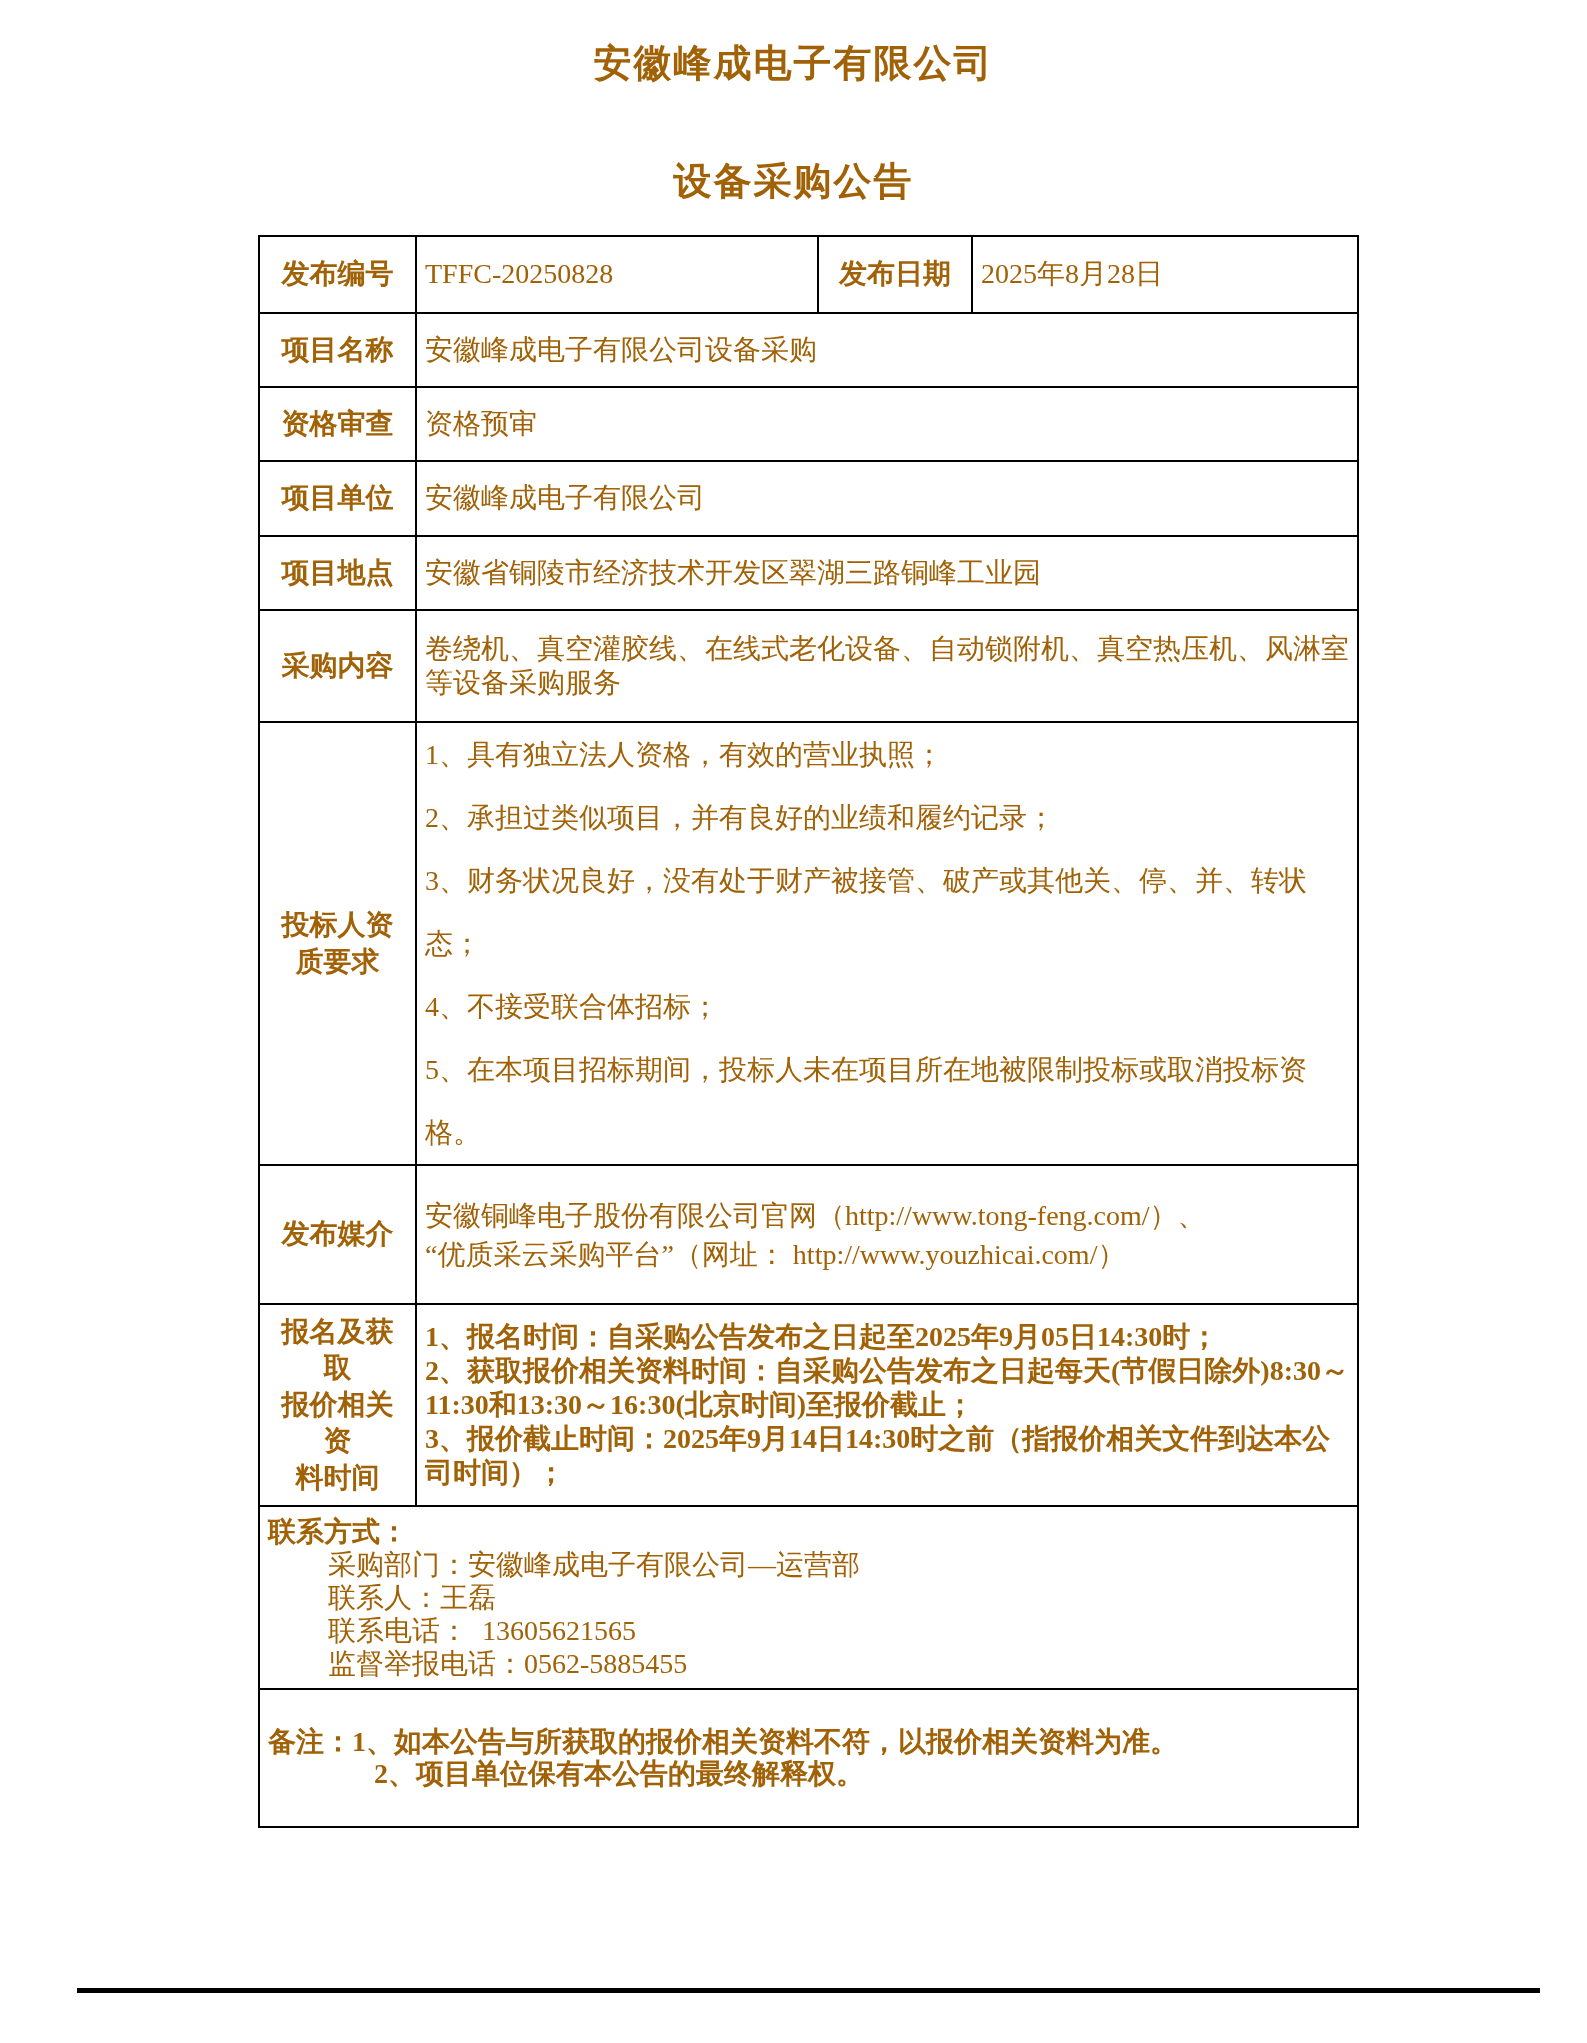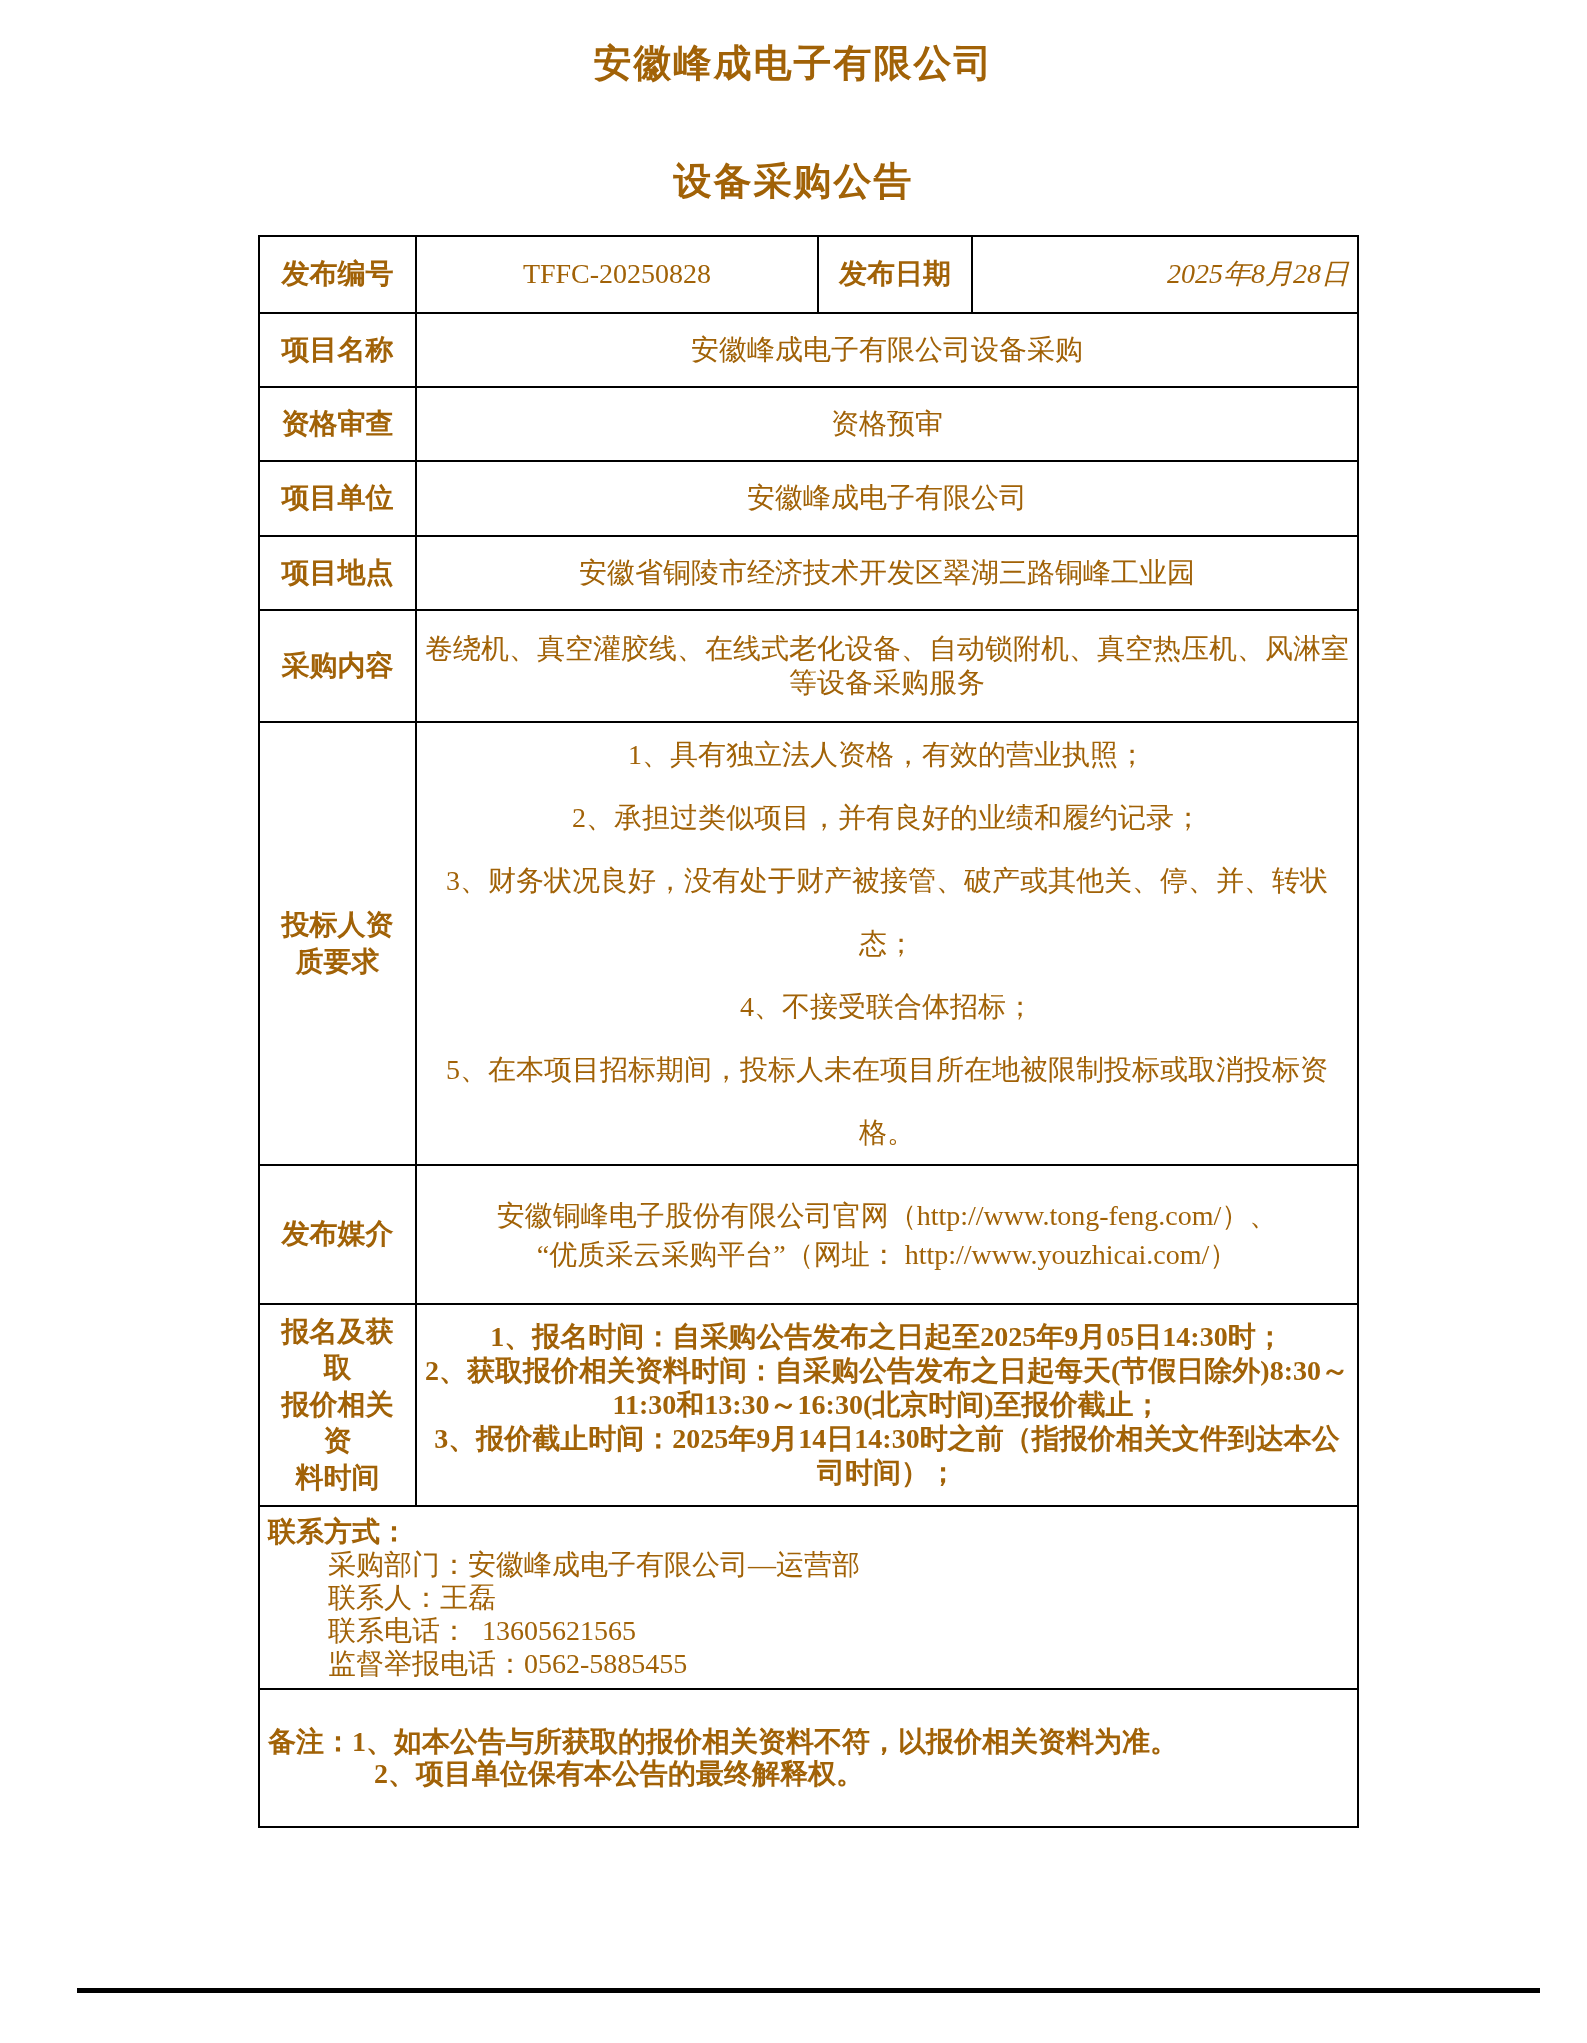--- a/index.html
+++ b/index.html
@@ -49,22 +49,22 @@
     border: 2px solid #000000;
     padding: 0 8px;
     vertical-align: middle;
     word-break: break-all;
   }
   .lbl {
     font-weight: bold;
     text-align: center;
     white-space: pre-wrap;
   }
-  .val { text-align: center; }
-  .val-center { text-align: right; font-style: italic; }
+  .val { text-align: left; }
+  .val-center { text-align: left; }
   .qual-cell {
     vertical-align: top;
     line-height: 63px;
   }
   .media-cell { line-height: 39px; }
   .purchase-cell { line-height: 34px; }
   .sched-cell {
     vertical-align: top;
     padding-top: 12px;
     line-height: 34px;

